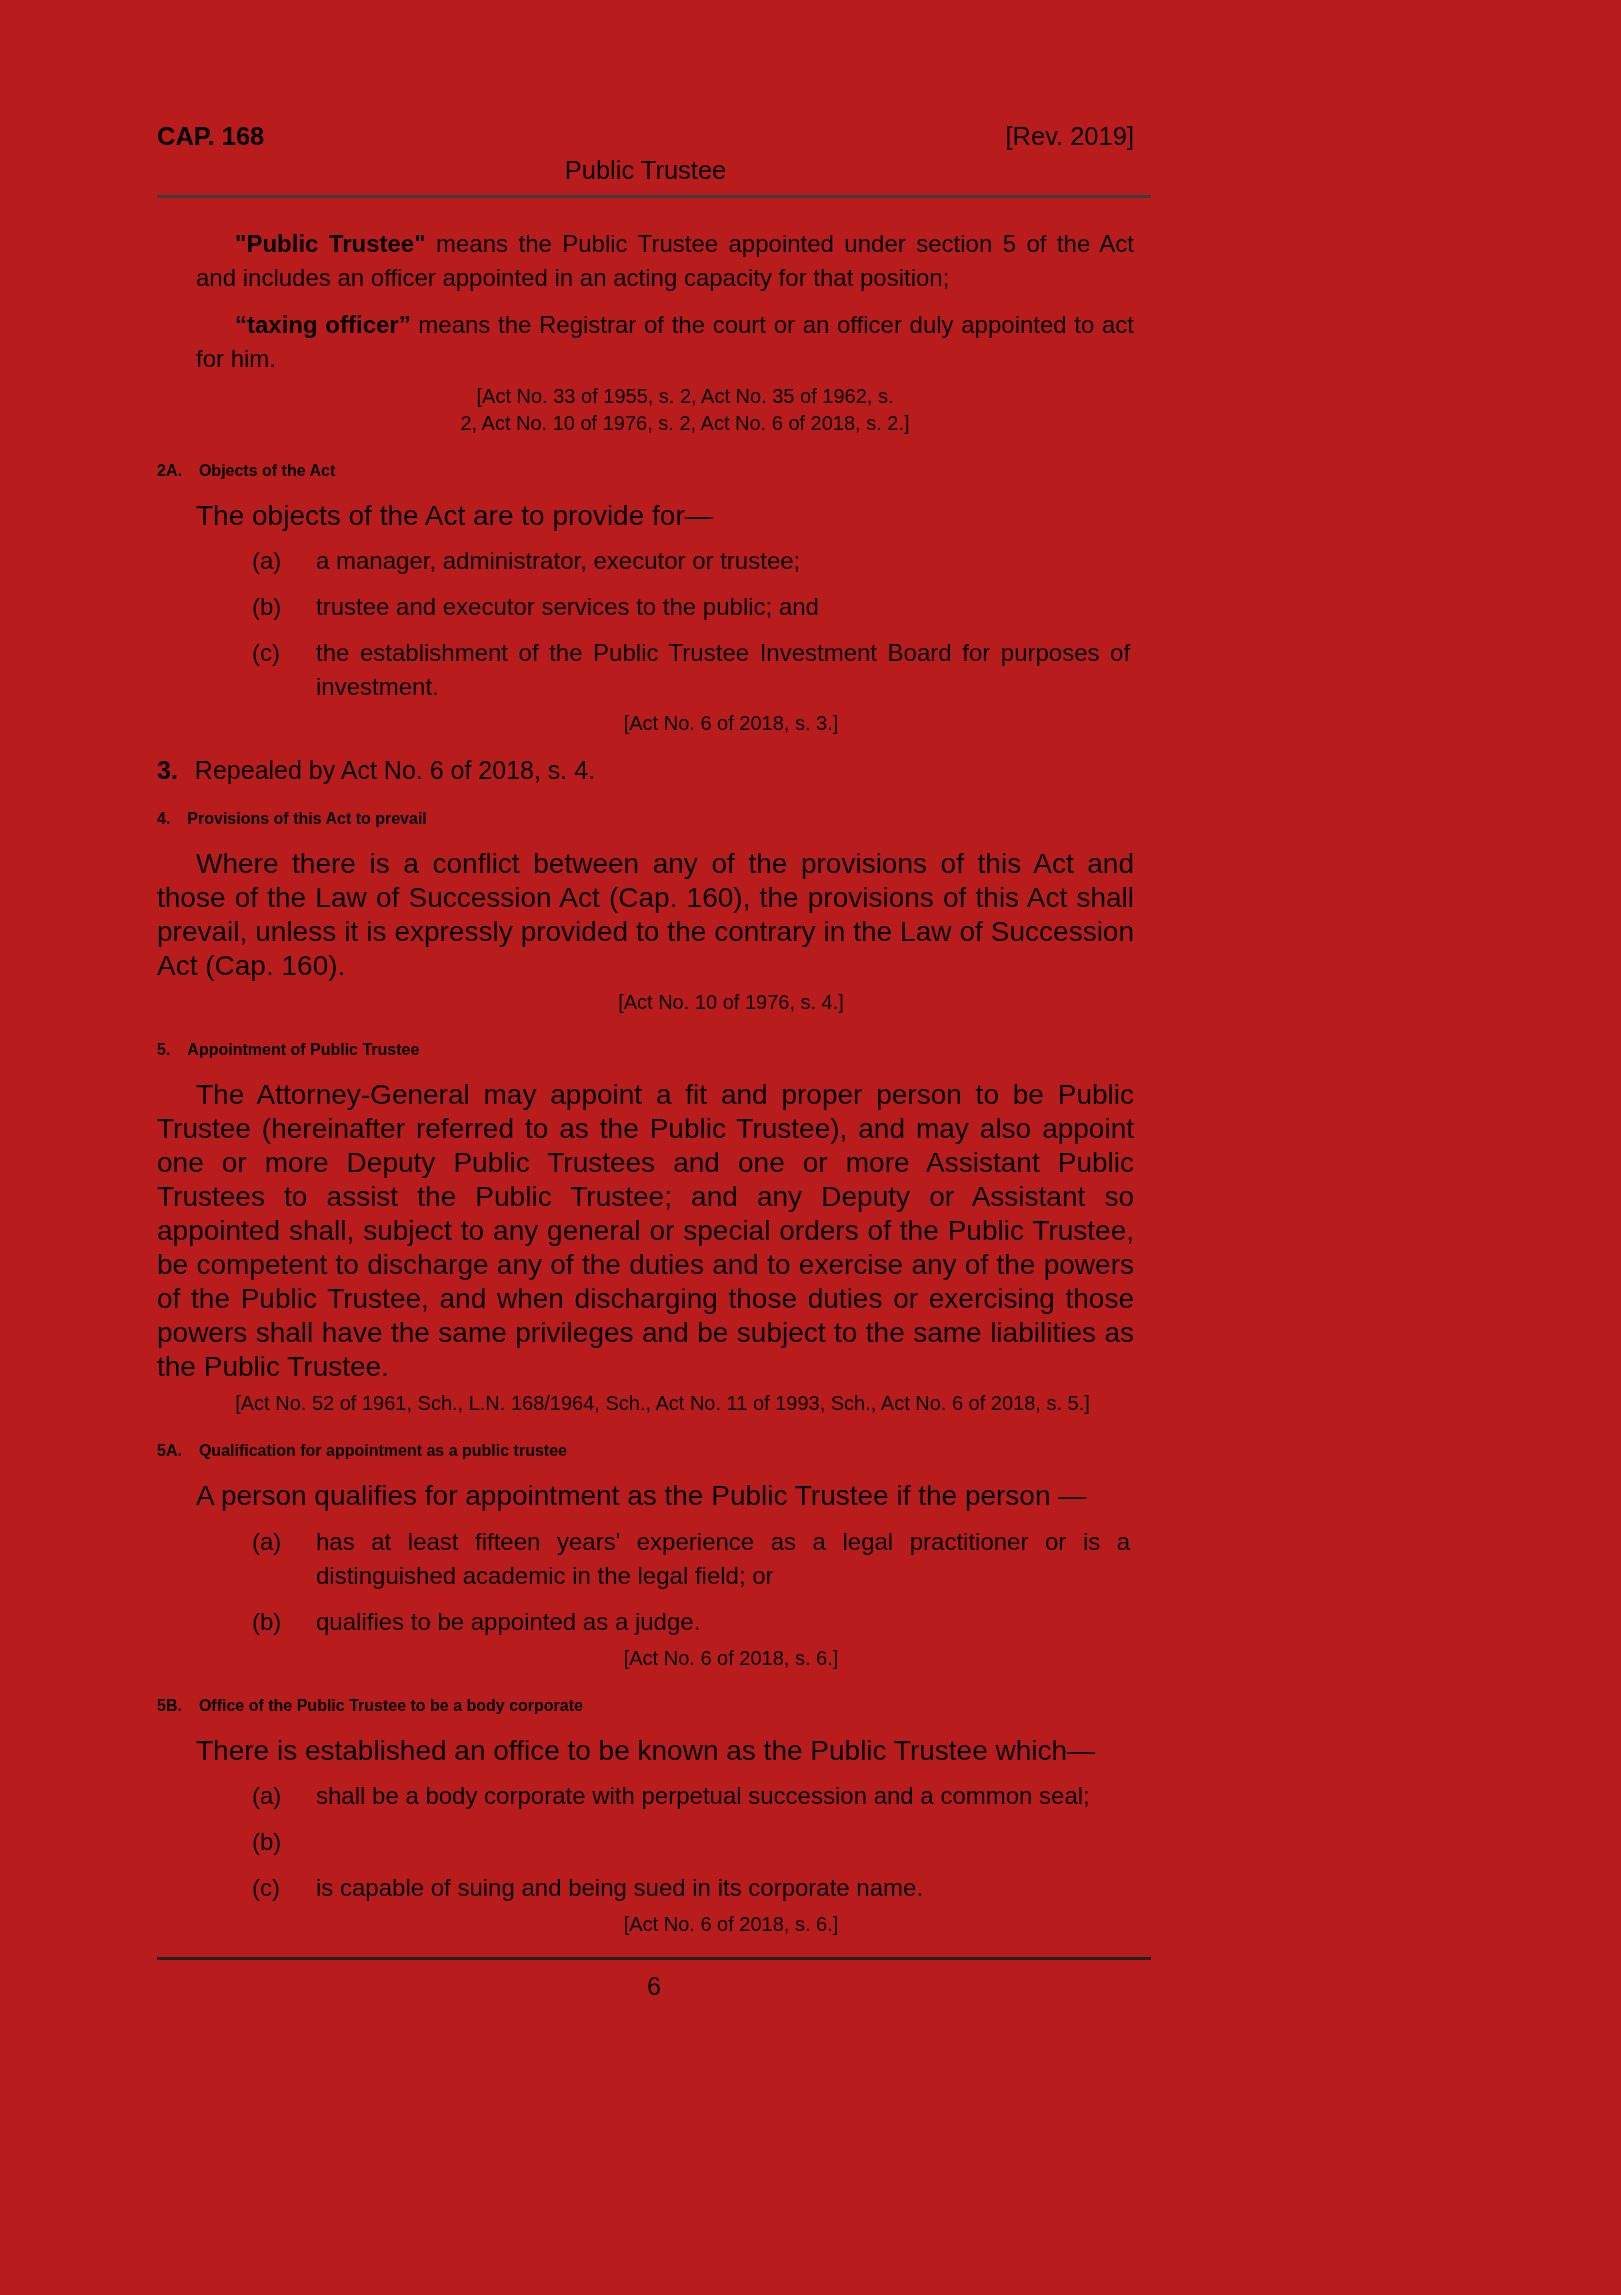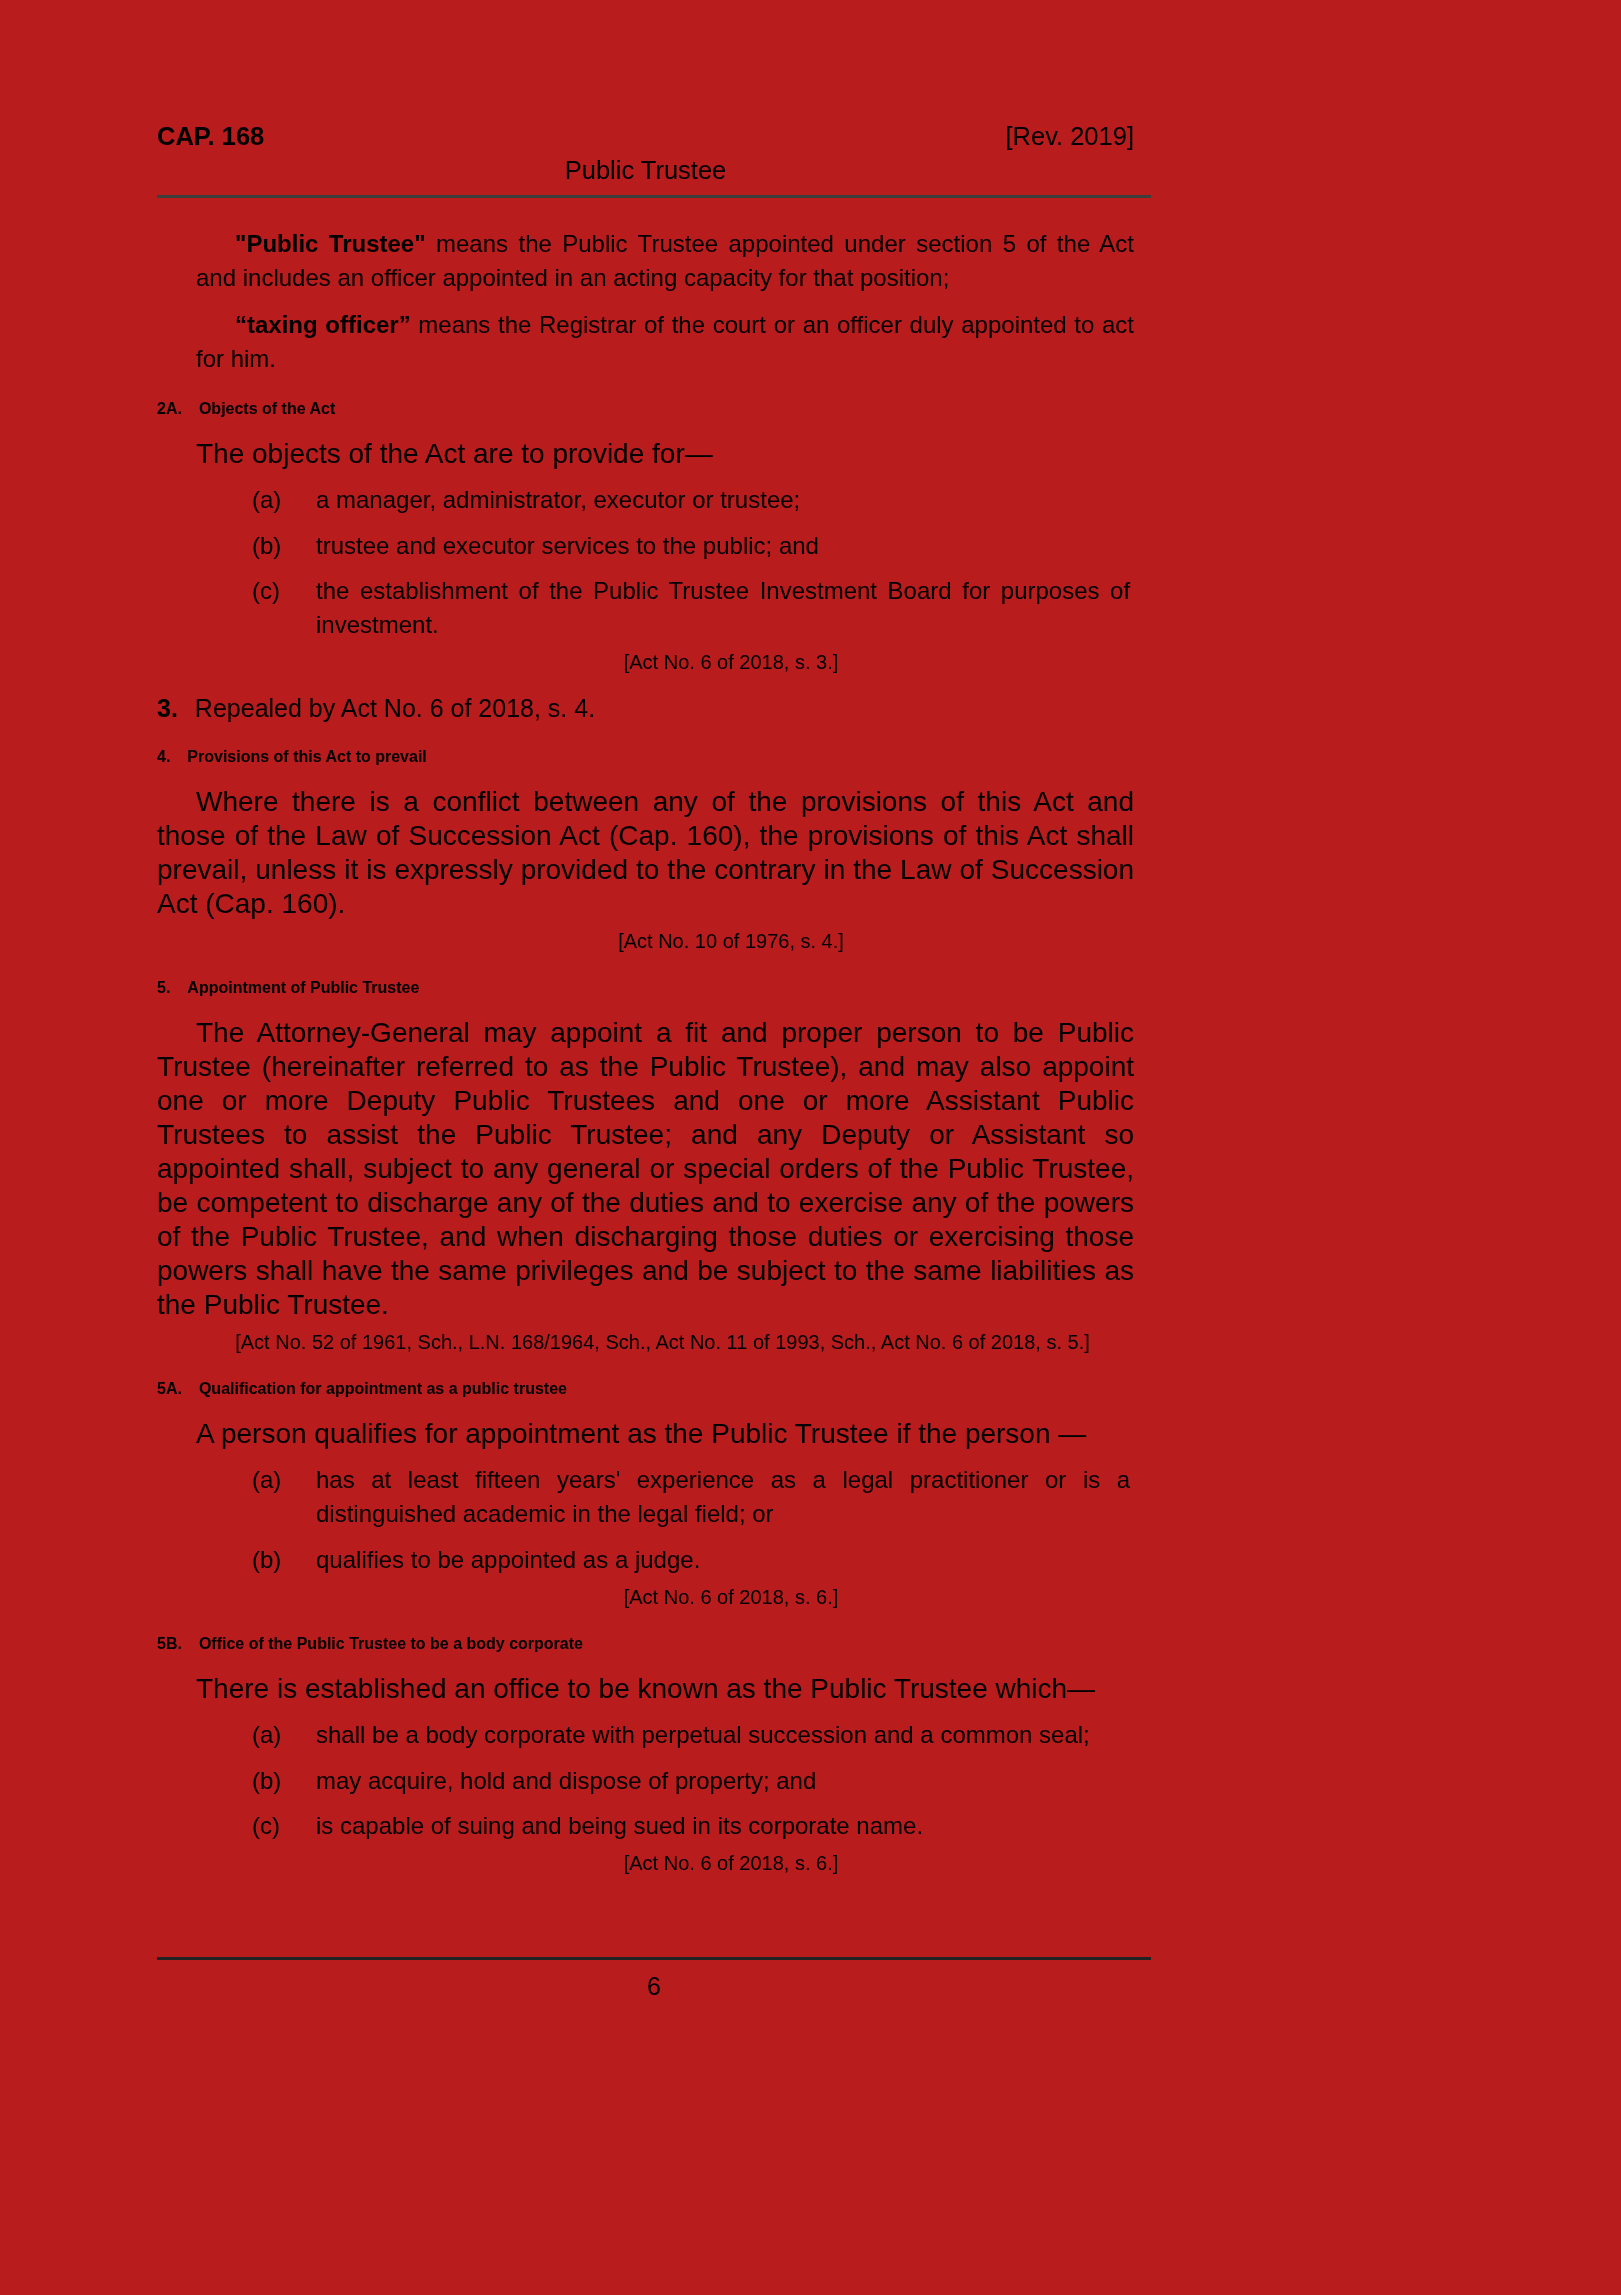--- a/index.html
+++ b/index.html
@@ -106,20 +106,24 @@
     </div>
 
     <div class="doc-title">Public Trustee</div>
 
     <div class="rule-top"></div>
 
     <p class="def def-first"><b class="def-term">"Public Trustee"</b><span> means the Public Trustee appointed under section 5 of the Act and includes an officer appointed in an acting capacity for that position;</span></p>
 
     <p class="def def-second"><b class="def-term">“taxing officer”</b><span> means the Registrar of the court or an officer duly appointed to act for him.</span></p>
 
+    <div class="citation c-first">
+      <div>[Act No. 33 of 1955, s. 2, Act No. 35 of 1962, s.</div>
+      <div>2, Act No. 10 of 1976, s. 2, Act No. 6 of 2018, s. 2.]</div>
+    </div>
 
     <div class="sec-heading">
       <span class="sec-num">2A.</span><span>Objects of the Act</span>
     </div>
     <p class="para intro">The objects of the Act are to provide for—</p>
     <div class="clause">
       <span class="clause-label">(a)</span>
       <span class="clause-text">a manager, administrator, executor or trustee;</span>
     </div>
     <div class="clause">
@@ -165,21 +169,20 @@
     <div class="sec-heading">
       <span class="sec-num">5B.</span><span>Office of the Public Trustee to be a body corporate</span>
     </div>
     <p class="para intro">There is established an office to be known as the Public Trustee which—</p>
     <div class="clause">
       <span class="clause-label">(a)</span>
       <span class="clause-text">shall be a body corporate with perpetual succession and a common seal;</span>
     </div>
     <div class="clause">
       <span class="clause-label">(b)</span>
-      <span class="clause-text">may acquire, hold and dispose of property; and</span>
     </div>
     <div class="clause">
       <span class="clause-label">(c)</span>
       <span class="clause-text">is capable of suing and being sued in its corporate name.</span>
     </div>
     <div class="citation c-std">[Act No. 6 of 2018, s. 6.]</div>
 
   </div>
 
   <div class="footer-rule"></div>

